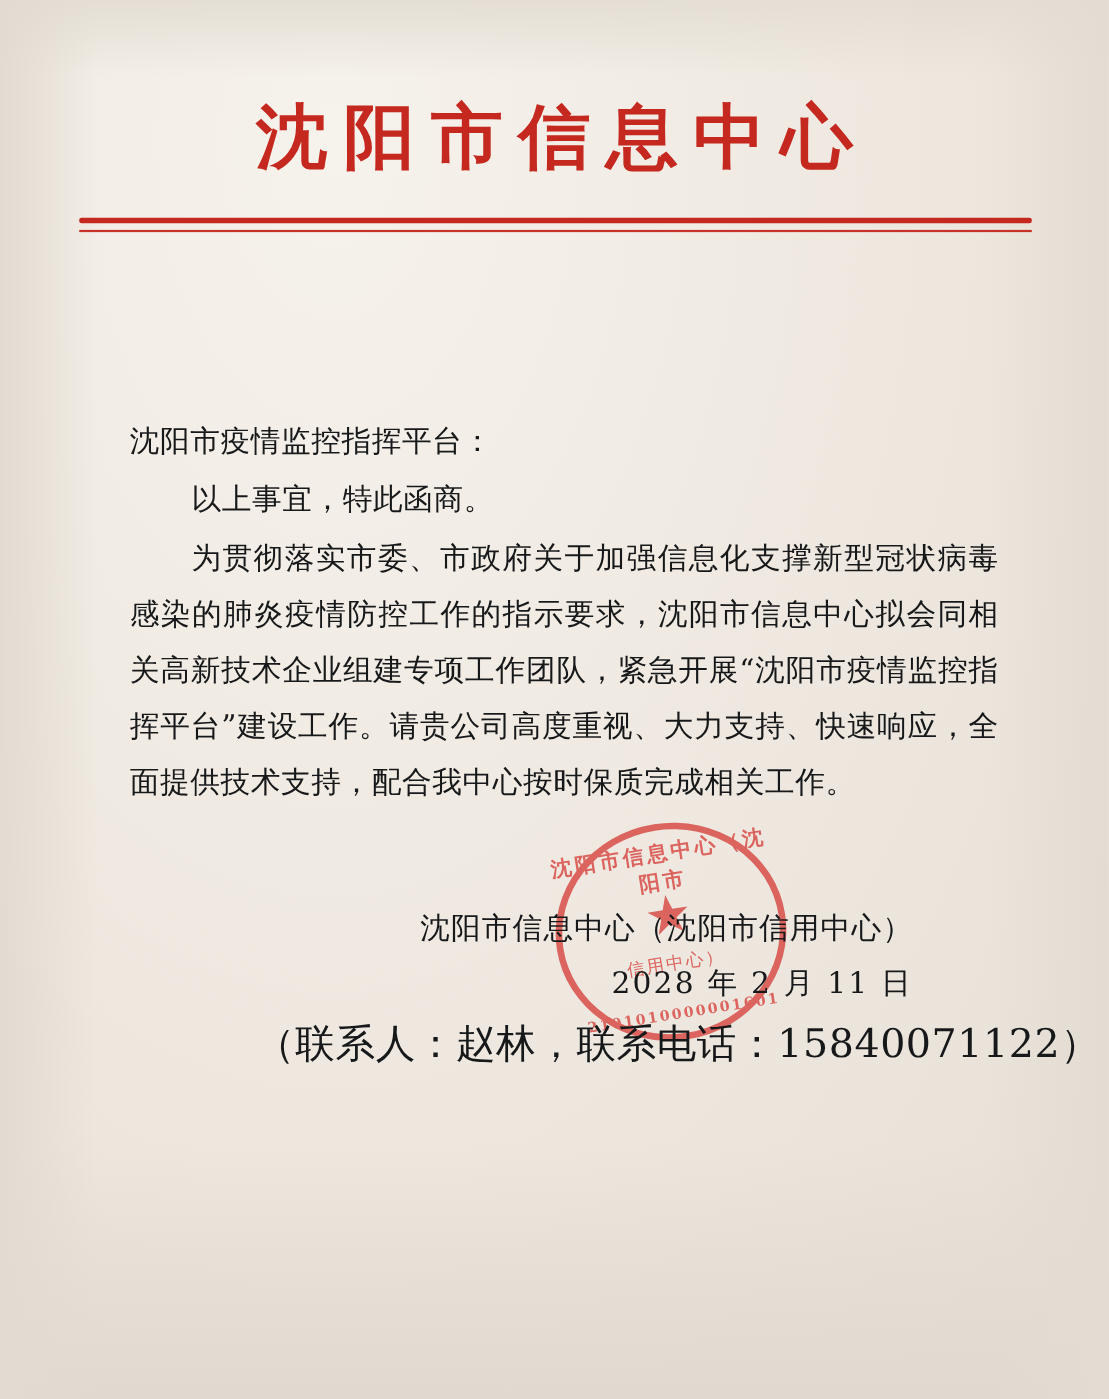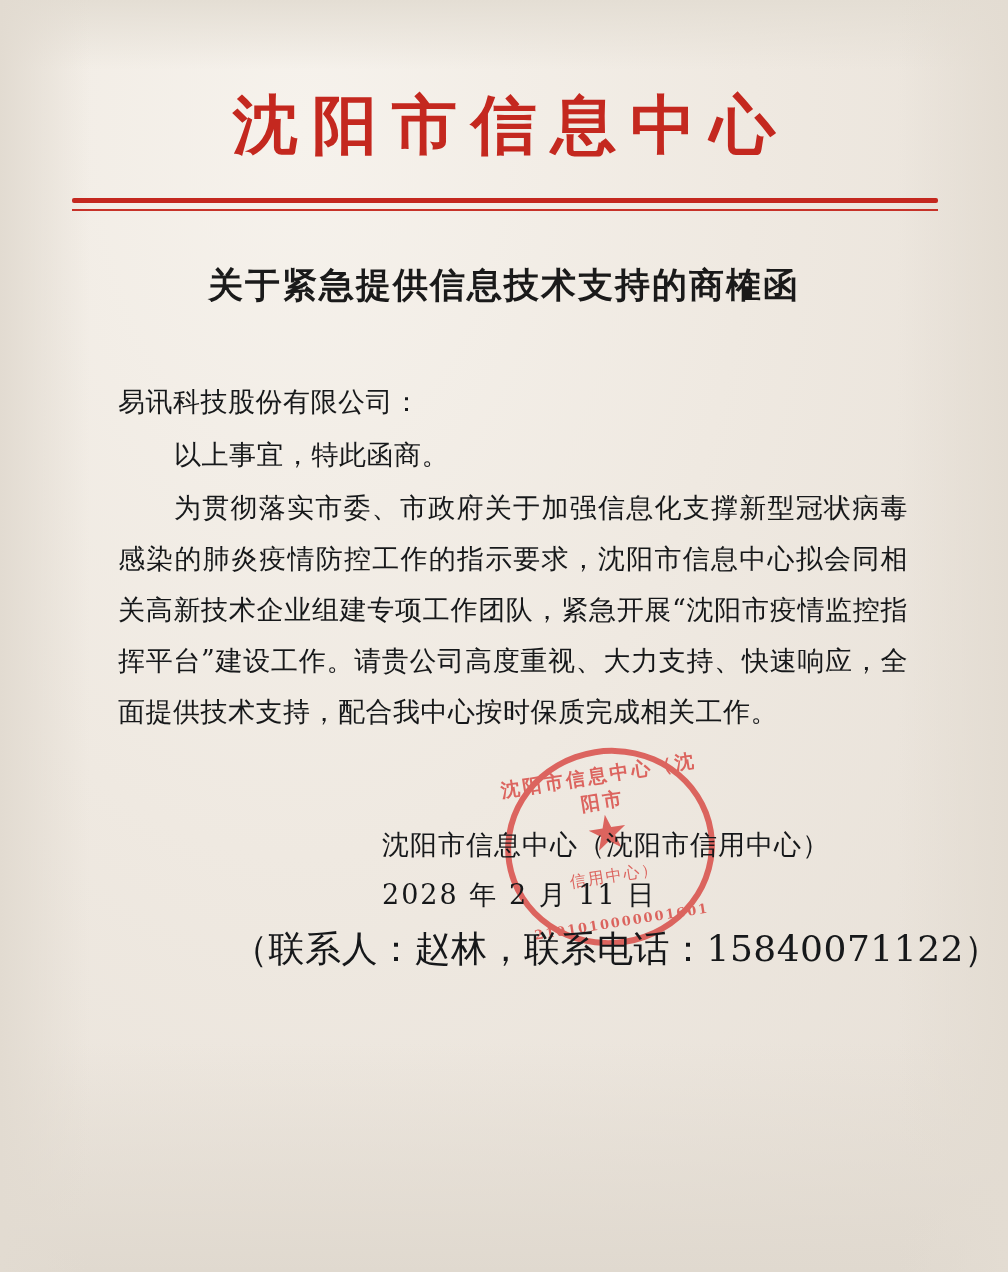--- a/index.html
+++ b/index.html
@@ -124,21 +124,21 @@
   }
   .para + .para {
     margin-top: 2px;
   }
 
   
   .sign-block {
     position: absolute;
     right: 178px;
     top: 820px;
-    text-align: left;
+    text-align: right;
     font-family: "DejaVu Serif", serif;
     font-size: 27px;
     color: #16181a;
     line-height: 50px;
     letter-spacing: 1px;
   }
   .sign-date {
     letter-spacing: 2px;
   }
   .contact-line {
@@ -230,24 +230,23 @@
 
   <div class="letterhead">
     <div class="letterhead-title">沈阳市信息中心</div>
   </div>
 
   <div class="rule-wrap">
     <div class="rule-thick"></div>
     <div class="rule-thin"></div>
   </div>
 
-  <div class="doc-title">关于紧急提供信息技术支持的商榷函</div>
 
   <div class="body-block">
-    <p class="salutation">易讯科技股份有限公司：</p>
+    <p class="salutation">沈阳市疫情监控指挥平台：</p>
     <p class="para">以上事宜，特此函商。</p>
     <p class="para">为贯彻落实市委、市政府关于加强信息化支撑新型冠状病毒感染的肺炎疫情防控工作的指示要求，沈阳市信息中心拟会同相关高新技术企业组建专项工作团队，紧急开展“沈阳市疫情监控指挥平台”建设工作。请贵公司高度重视、大力支持、快速响应，全面提供技术支持，配合我中心按时保质完成相关工作。</p>
   </div>
 
   <div class="seal">
     <div class="seal-ring"></div>
     <div class="seal-arc-top">沈阳市信息中心（沈阳市</div>
     <div class="seal-star">
       <span>★</span>
     </div>

